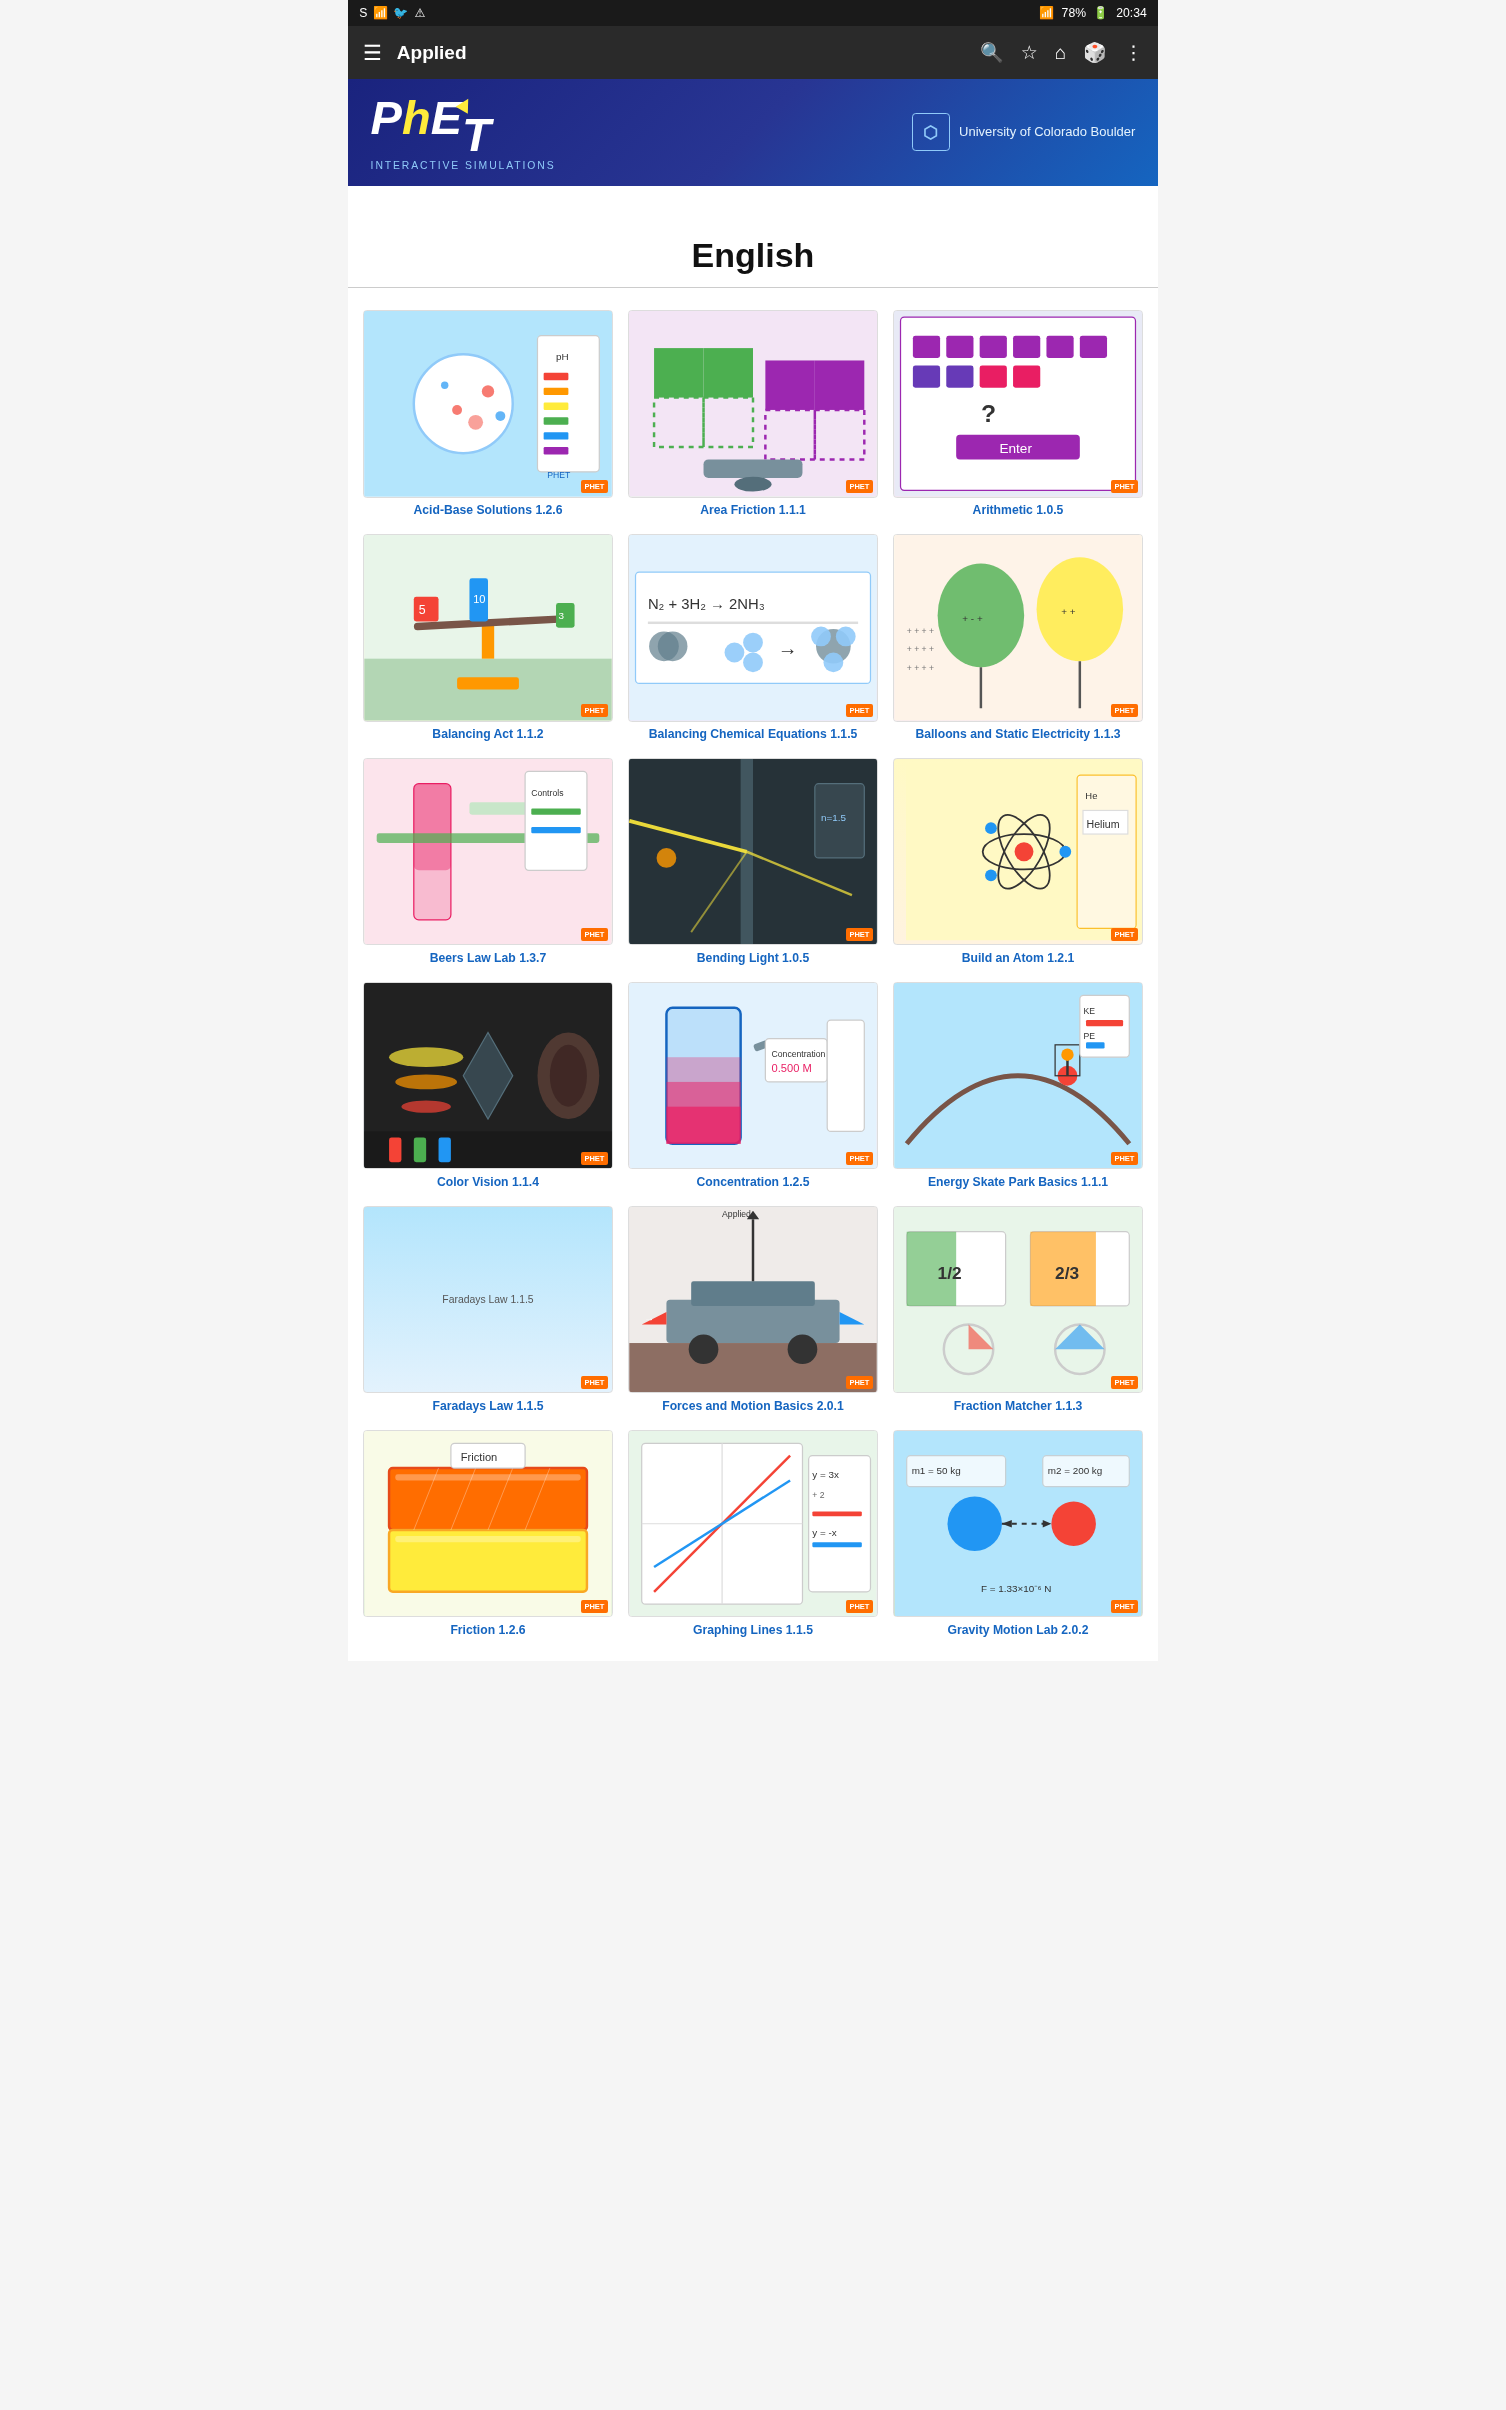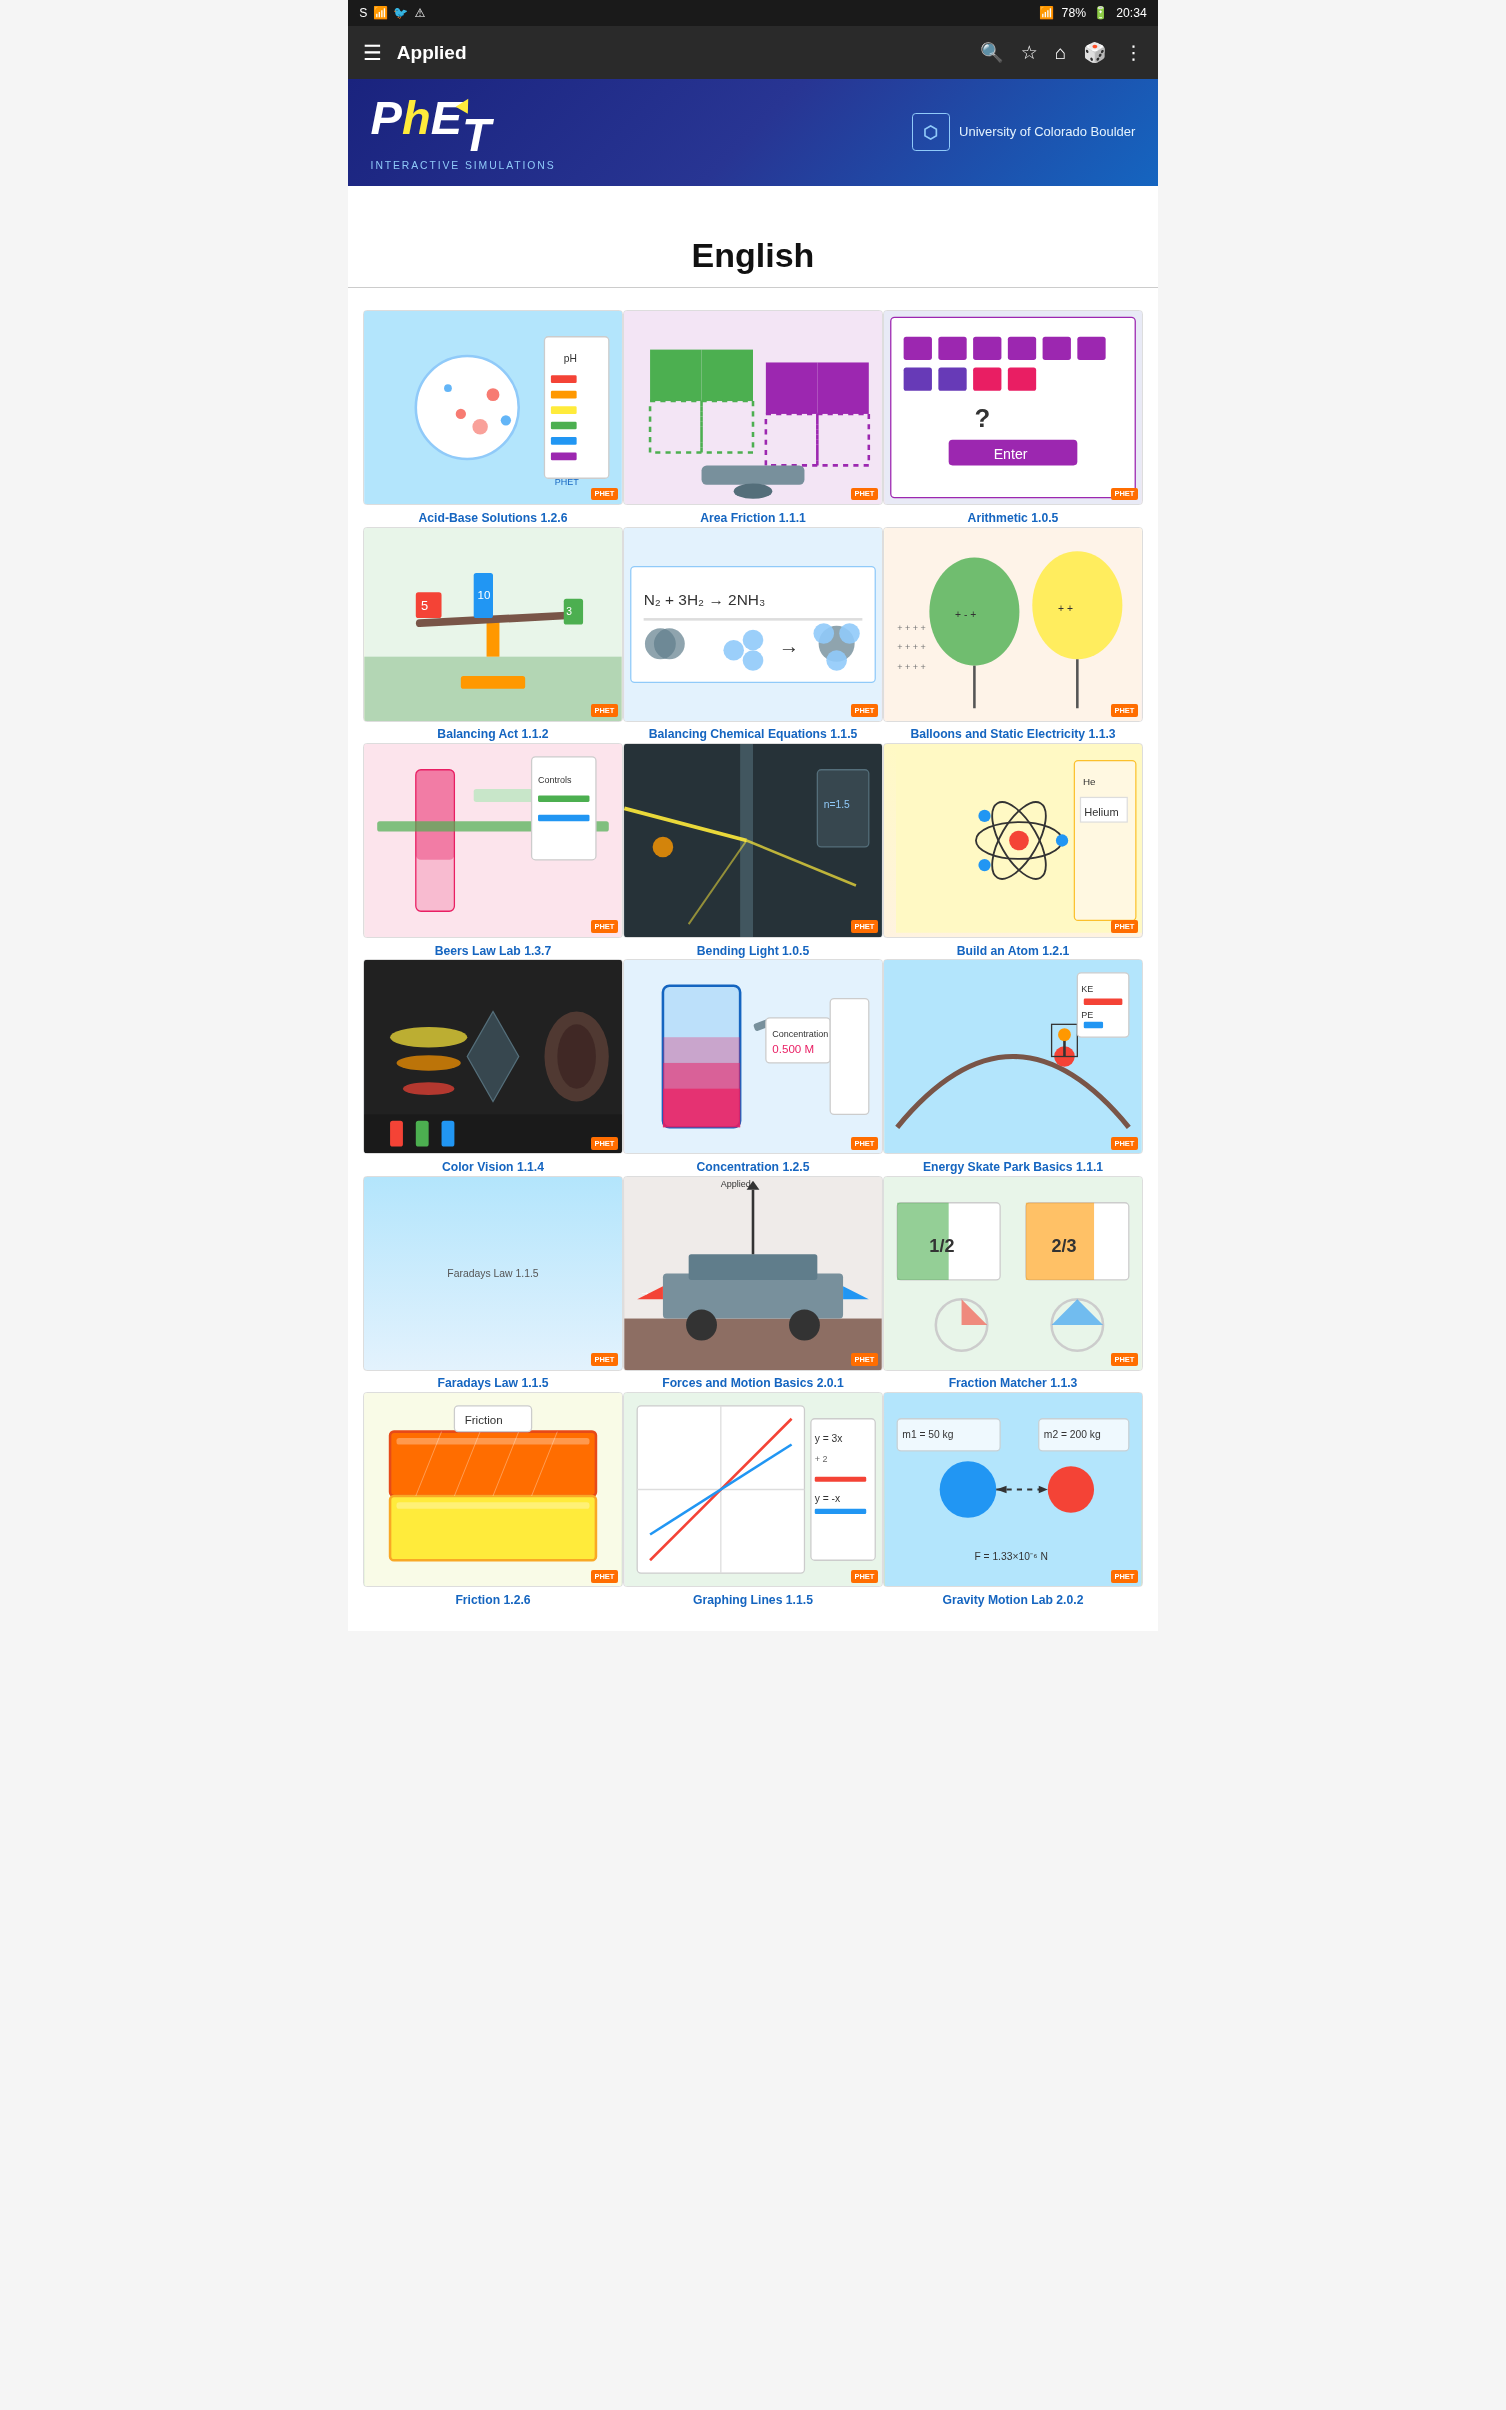--- a/index.html
+++ b/index.html
@@ -73,21 +73,21 @@
     .page-title { font-size: 34px; font-weight: bold; color: #111; margin-top: 28px; }
 
     
     .sims-container {
       background: white;
       padding: 15px;
     }
     .sims-grid {
       display: grid;
       grid-template-columns: repeat(3, 1fr);
-      gap: 0;
+      gap: 15px;
       padding: 7.5px 0;
     }
     .sim-card {
       display: flex;
       flex-direction: column;
       align-items: center;
       cursor: pointer;
     }
     .sim-thumbnail {
       width: 100%;

